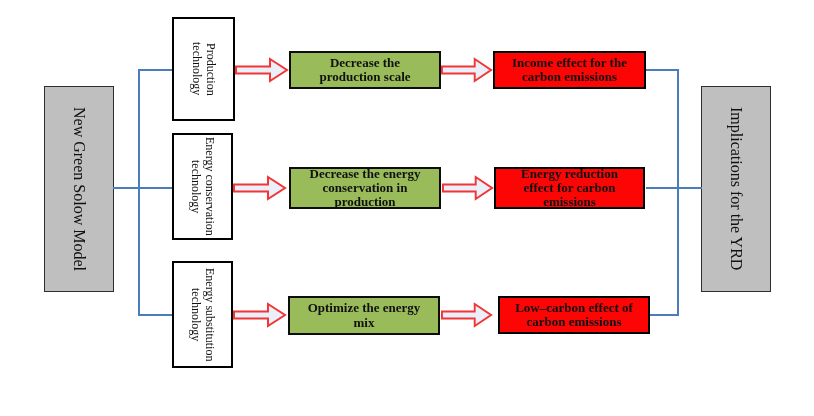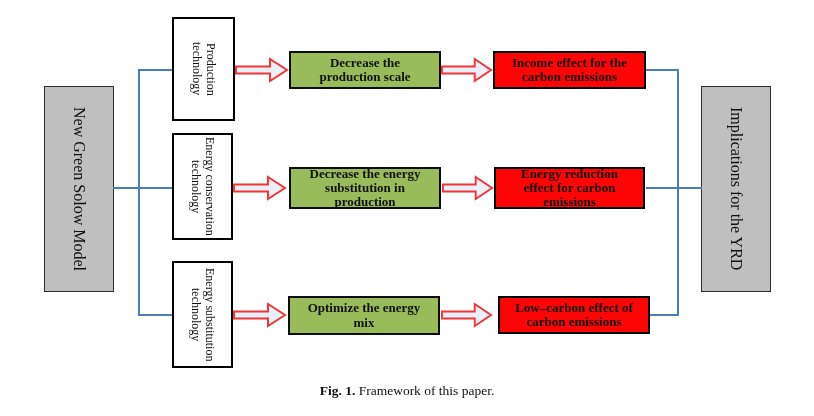--- a/index.html
+++ b/index.html
@@ -82,21 +82,21 @@
     <span class="v-text pre">Energy substitution
 technology</span>
   </div>
 
   <div class="box green-box" id="green-0">
     <span class="pre">Decrease the
 production scale</span>
   </div>
   <div class="box green-box" id="green-1">
     <span class="pre">Decrease the energy
-substitution in
+conservation in
 production</span>
   </div>
   <div class="box green-box" id="green-2">
     <span class="pre">Optimize the energy
 mix</span>
   </div>
 
   <div class="box red-box" id="red-0">
     <span class="pre">Income effect for the
 carbon emissions</span>
@@ -124,18 +124,14 @@
   <svg class="arrow" style="left:441px;top:57px;width:52px" viewBox="0 0 54 26" preserveAspectRatio="none">
       <polygon points="1,9.5 35,9.5 35,2 52,13 35,24 35,16.5 1,16.5" fill="var(--arrow-fill)" stroke="var(--arrow-stroke)" stroke-width="2"></polygon>
     </svg>
   <svg class="arrow" style="left:442px;top:175px;width:52px" viewBox="0 0 54 26" preserveAspectRatio="none">
       <polygon points="1,9.5 35,9.5 35,2 52,13 35,24 35,16.5 1,16.5" fill="var(--arrow-fill)" stroke="var(--arrow-stroke)" stroke-width="2"></polygon>
     </svg>
   <svg class="arrow" style="left:441px;top:302px;width:52px" viewBox="0 0 54 26" preserveAspectRatio="none">
       <polygon points="1,9.5 35,9.5 35,2 52,13 35,24 35,16.5 1,16.5" fill="var(--arrow-fill)" stroke="var(--arrow-stroke)" stroke-width="2"></polygon>
     </svg>
 
-  <div id="caption">
-    <span class="fig">Fig. 1.</span>
-    <span>Framework of this paper.</span>
-  </div>
 
 </div>
 
 </body></html>

